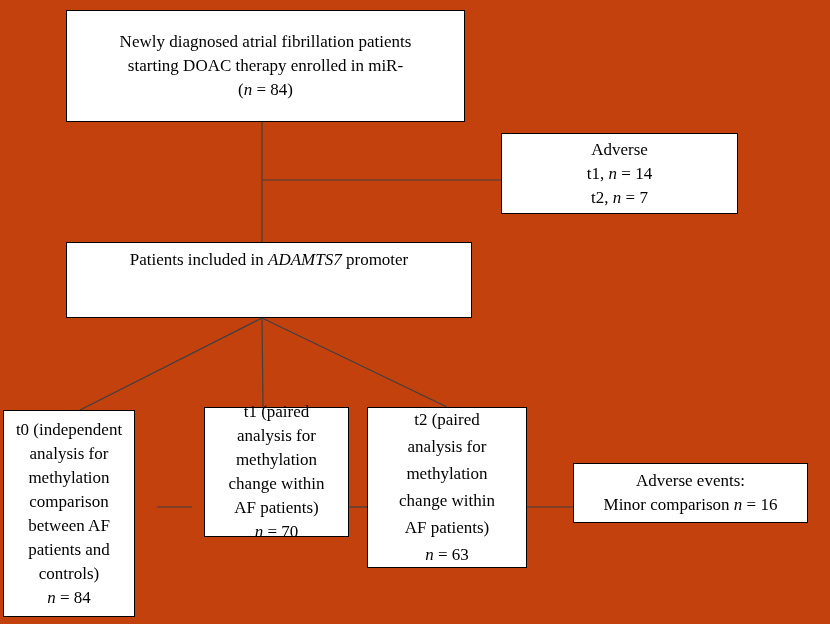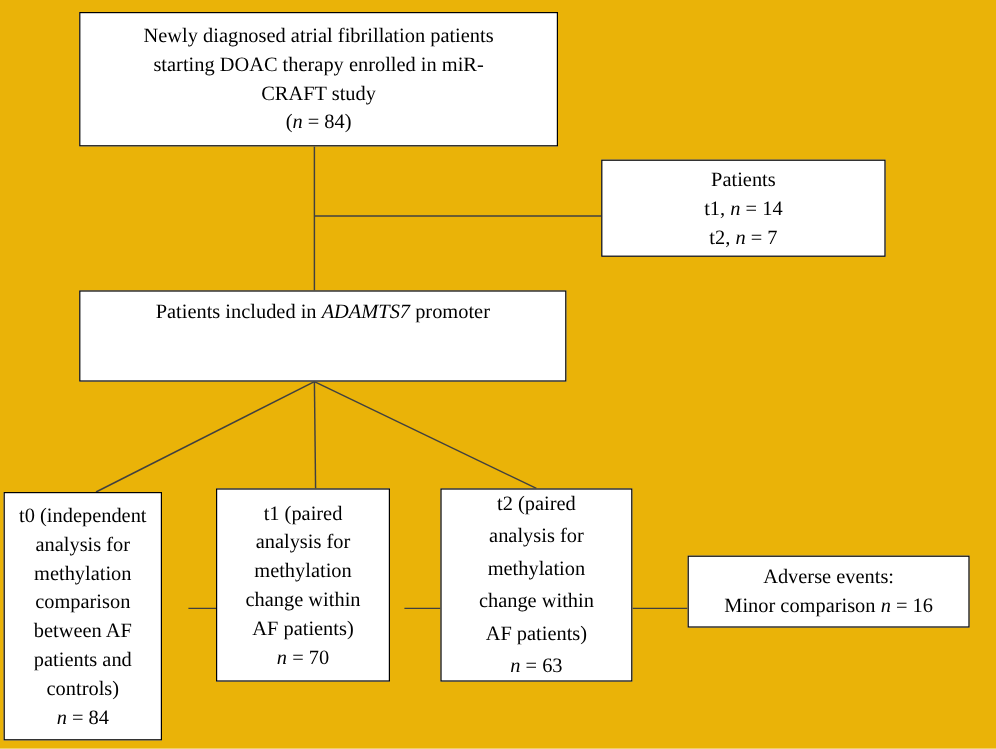--- a/index.html
+++ b/index.html
@@ -1,20 +1,20 @@
 <!DOCTYPE html>
 <html><head>
 <meta charset="utf-8">
 <style>
   html, body { margin: 0; padding: 0; background: #ffffff; }
   .canvas {
     position: relative;
     width: 830px;
     height: 624px;
-    background: #eab308;
+    background: #c2410c;
     font-family: "Liberation Serif", serif;
     font-size: 17px;
     line-height: 24px;
     color: #000000;
     overflow: hidden;
   }
   svg.connectors {
     position: absolute;
     left: 0; top: 0;
     width: 830px; height: 624px;
@@ -34,21 +34,21 @@
     justify-content: space-between;
     padding-top: 5px;
   }
   .it { font-style: italic; }
 
   
   #box-enrollment { left: 66px;  top: 10px;  width: 399px; height: 112px; }
   #box-dropouts   { left: 501px; top: 133px; width: 237px; height: 81px; }
   #box-included   { left: 66px;  top: 242px; width: 406px; height: 76px; }
   #box-t0         { left: 3px;   top: 410px; width: 132px; height: 207px; }
-  #box-t1         { left: 180px; top: 407px; width: 145px; height: 161px; }
+  #box-t1         { left: 204px; top: 407px; width: 145px; height: 130px; }
   #box-t2         { left: 367px; top: 407px; width: 160px; height: 161px; justify-content: space-between; }
   #box-adverse    { left: 573px; top: 463px; width: 235px; height: 60px; }
 </style>
 </head>
 <body>
 
 <div class="canvas">
 
   <svg class="connectors" viewBox="0 0 830 624" xmlns="http://www.w3.org/2000/svg">
     <line x1="262" y1="122" x2="262" y2="242" stroke="#404040" stroke-width="1.2"></line>
@@ -57,26 +57,25 @@
     <line x1="262" y1="318" x2="263" y2="407" stroke="#404040" stroke-width="1.2"></line>
     <line x1="262" y1="318" x2="447" y2="407" stroke="#404040" stroke-width="1.2"></line>
     <line x1="157" y1="507" x2="192" y2="507" stroke="#404040" stroke-width="1.2"></line>
     <line x1="337" y1="507" x2="367" y2="507" stroke="#404040" stroke-width="1.2"></line>
     <line x1="527" y1="507" x2="573" y2="507" stroke="#404040" stroke-width="1.2"></line>
   </svg>
 
   <div class="box" id="box-enrollment">
       <div><span>Newly diagnosed atrial fibrillation patients</span></div>
       <div><span>starting DOAC therapy enrolled in miR-</span></div>
-      <div><span>CRAFT study</span></div>
       <div><span>(</span><span class="it">n</span><span> = 84)</span></div>
     </div>
 
   <div class="box" id="box-dropouts">
-      <div><span>Patients</span></div>
+      <div><span>Adverse</span></div>
       <div><span>t1, </span><span class="it">n</span><span> = 14</span></div>
       <div><span>t2, </span><span class="it">n</span><span> = 7</span></div>
     </div>
 
   <div class="box top-align" id="box-included">
       <div><span>Patients included in </span><span class="it">ADAMTS7</span><span> promoter</span></div>
     </div>
 
   <div class="box" id="box-t0">
       <div><span>t0 (independent</span></div>

